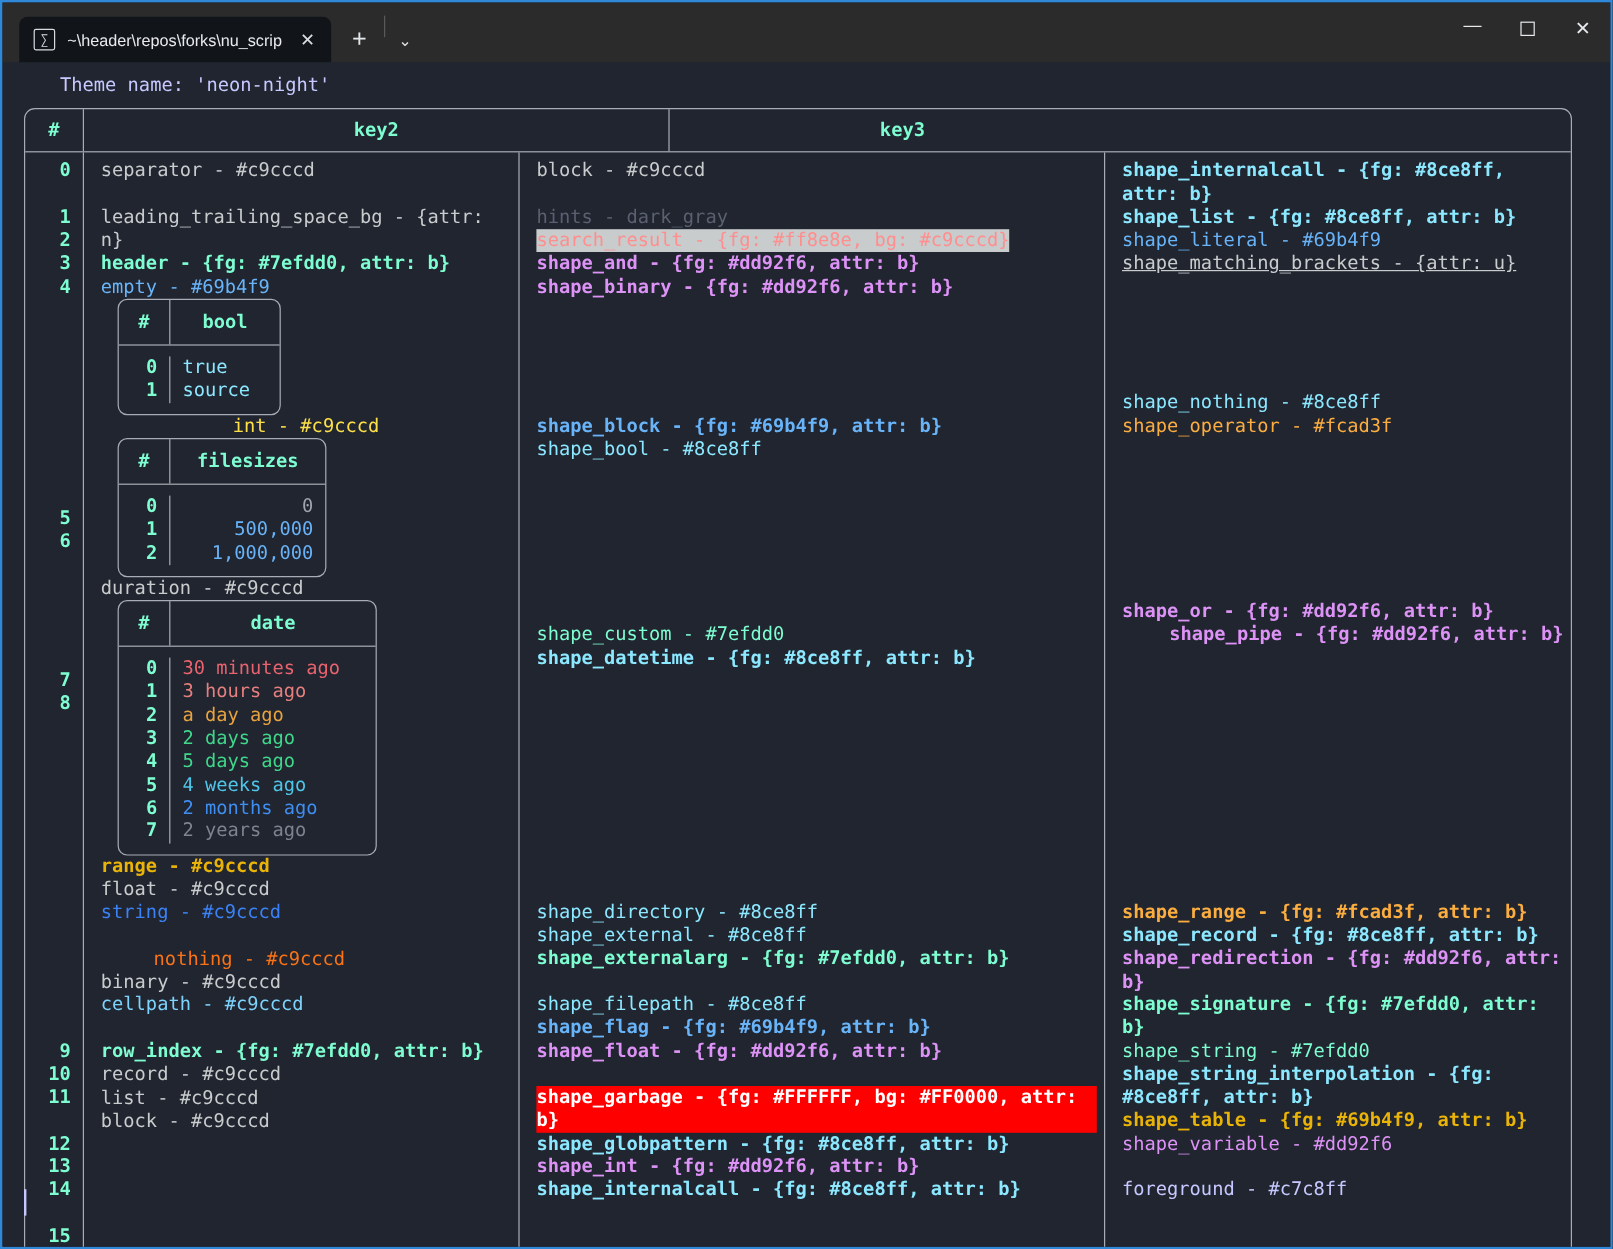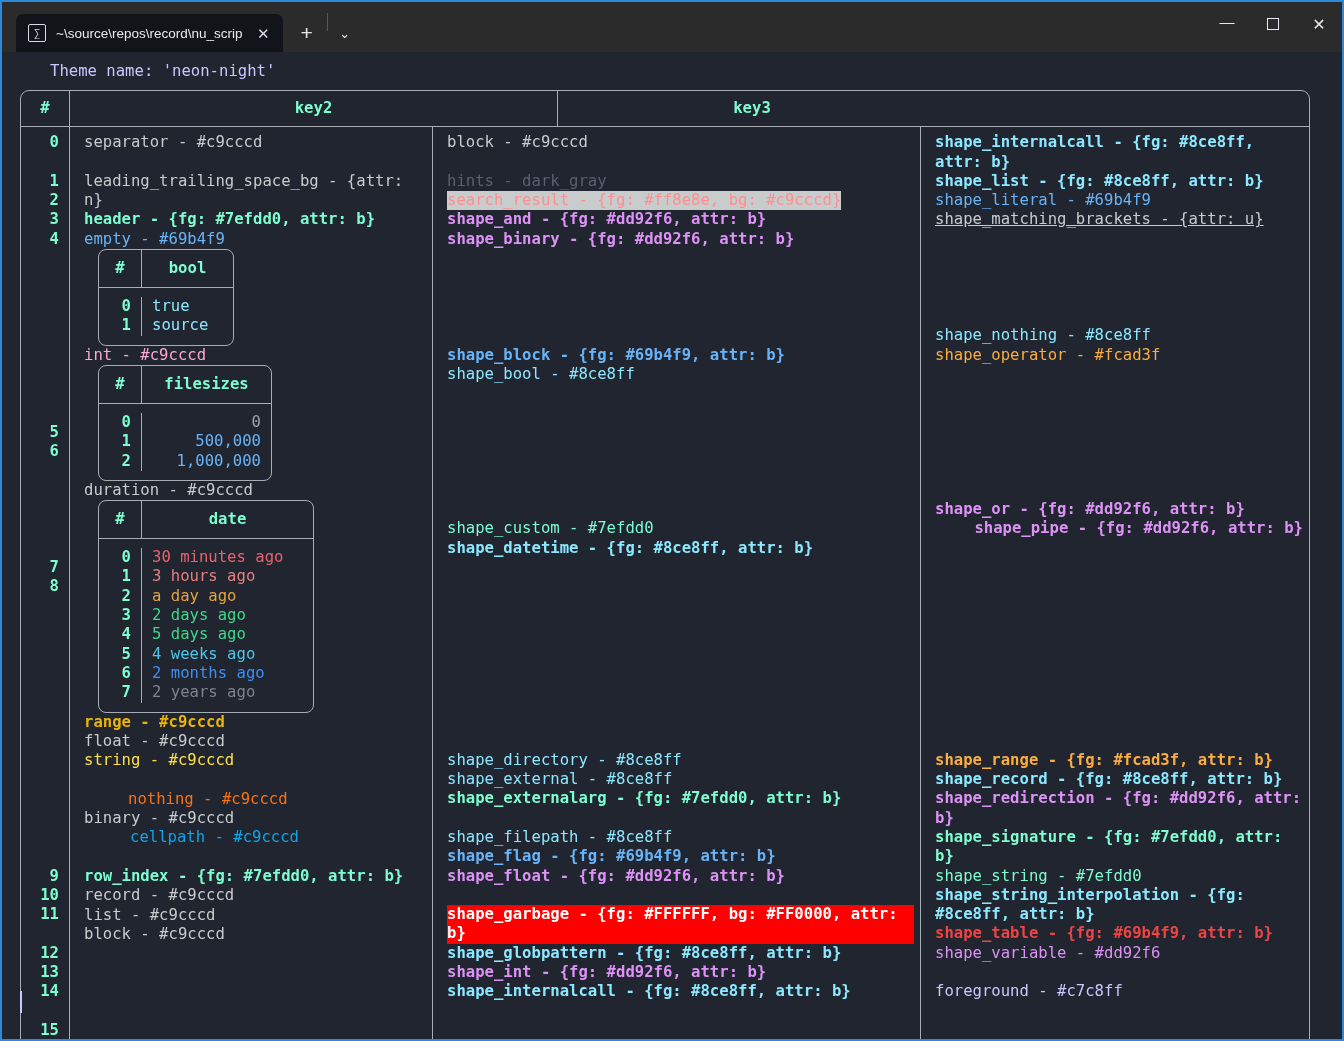--- a/index.html
+++ b/index.html
@@ -187,21 +187,21 @@
 </style>
 </head>
 <body>
 
 <div id="app">
 
   <div class="titlebar">
     <div class="tabstrip">
       <div class="tab">
         <span class="tab-icon">∑</span>
-        <span class="tab-title">~\source\repos\record\nu_scrip</span>
+        <span class="tab-title">~\header\repos\forks\nu_scrip</span>
         <span class="tab-close">✕</span>
       </div>
       <div class="newtab">+</div>
       <div class="tabsep"></div>
       <div class="tabmenu">⌄</div>
     </div>
     <div class="wincontrols">
       <div class="wc wc-min">—</div>
       <div class="wc wc-max">
           <span></span>
@@ -294,21 +294,21 @@
                   <div>0</div>
                   <div>1</div>
                 </div>
               <div class="sval c-val sepv pad-l" id="bool-val">
                   <div style="color: rgb(140, 232, 255);">true</div>
                   <div style="color: rgb(140, 232, 255);">source</div>
                 </div>
             </div>
           </div>
 
-          <div class="entry" id="k1-int" style="color: #f9a8d4;">int - #c9cccd</div>
+          <div class="entry" id="k1-int" style="color: #fde047; text-align: center;">int - #c9cccd</div>
 
           <div class="subtable sub-fs">
             <div class="shead">
               <div class="sc c-idx">#</div>
               <div class="sc c-val sepv">filesizes</div>
             </div>
             <div class="sbody">
               <div class="sidx c-idx pad-r" id="fs-idx">
                   <div>0</div>
                   <div>1</div>
@@ -349,25 +349,25 @@
                   <div style="color: rgb(79, 197, 232);">4 weeks ago</div>
                   <div style="color: rgb(63, 142, 240);">2 months ago</div>
                   <div style="color: rgb(125, 131, 143);">2 years ago</div>
                 </div>
             </div>
           </div>
 
           <div id="k1-tail">
               <div class="entry" style="color: #eab308; font-weight: bold;">range - #c9cccd</div>
               <div class="entry" style="color: rgb(201, 204, 205);">float - #c9cccd</div>
-              <div class="entry" style="color: #fde047;">string - #c9cccd</div>
+              <div class="entry" style="color: #3b82f6;">string - #c9cccd</div>
               <div class="entry spacer">&nbsp;</div>
               <div class="entry" style="color: #f97316; margin-left: 44px;">nothing - #c9cccd</div>
               <div class="entry" style="color: rgb(201, 204, 205);">binary - #c9cccd</div>
-              <div class="entry" style="color: #0ea5e9; margin-left: 46px;">cellpath - #c9cccd</div>
+              <div class="entry" style="color: #7dd3fc;">cellpath - #c9cccd</div>
               <div class="entry spacer">&nbsp;</div>
               <div class="entry bold" style="color: rgb(126, 253, 208);">row_index - {fg: #7efdd0, attr: b}</div>
               <div class="entry" style="color: rgb(201, 204, 205);">record - #c9cccd</div>
               <div class="entry" style="color: rgb(201, 204, 205);">list - #c9cccd</div>
               <div class="entry" style="color: rgb(201, 204, 205);">block - #c9cccd</div>
             </div>
         </div>
 
         <div class="col-k2 cellcol" id="k2"><div class="entry" style="color: rgb(201, 204, 205);">block - #c9cccd</div><div class="entry spacer">&nbsp;</div><div class="entry" style="color: rgb(90, 96, 112);">hints - dark_gray</div><div class="entry" style="color: rgb(255, 142, 142); background: rgb(201, 204, 205); display: inline-block;">search_result - {fg: #ff8e8e, bg: #c9cccd}</div><div class="entry bold" style="color: rgb(221, 146, 246);">shape_and - {fg: #dd92f6, attr: b}</div><div class="entry bold" style="color: rgb(221, 146, 246);">shape_binary - {fg: #dd92f6, attr: b}</div><div class="entry spacer">&nbsp;</div><div class="entry spacer">&nbsp;</div><div class="entry spacer">&nbsp;</div><div class="entry spacer">&nbsp;</div><div class="entry spacer">&nbsp;</div><div class="entry bold" style="color: rgb(105, 180, 249);">shape_block - {fg: #69b4f9, attr: b}</div><div class="entry" style="color: rgb(140, 232, 255);">shape_bool - #8ce8ff</div><div class="entry spacer">&nbsp;</div><div class="entry spacer">&nbsp;</div><div class="entry spacer">&nbsp;</div><div class="entry spacer">&nbsp;</div><div class="entry spacer">&nbsp;</div><div class="entry spacer">&nbsp;</div><div class="entry spacer">&nbsp;</div><div class="entry" style="color: rgb(126, 253, 208);">shape_custom - #7efdd0</div><div class="entry bold" style="color: rgb(140, 232, 255);">shape_datetime - {fg: #8ce8ff, attr: b}</div><div class="entry spacer">&nbsp;</div><div class="entry spacer">&nbsp;</div><div class="entry spacer">&nbsp;</div><div class="entry spacer">&nbsp;</div><div class="entry spacer">&nbsp;</div><div class="entry spacer">&nbsp;</div><div class="entry spacer">&nbsp;</div><div class="entry spacer">&nbsp;</div><div class="entry spacer">&nbsp;</div><div class="entry spacer">&nbsp;</div><div class="entry" style="color: rgb(140, 232, 255);">shape_directory - #8ce8ff</div><div class="entry" style="color: rgb(140, 232, 255);">shape_external - #8ce8ff</div><div class="entry bold" style="color: rgb(126, 253, 208);">shape_externalarg - {fg: #7efdd0, attr: b}</div><div class="entry spacer">&nbsp;</div><div class="entry" style="color: rgb(140, 232, 255);">shape_filepath - #8ce8ff</div><div class="entry bold" style="color: rgb(105, 180, 249);">shape_flag - {fg: #69b4f9, attr: b}</div><div class="entry bold" style="color: rgb(221, 146, 246);">shape_float - {fg: #dd92f6, attr: b}</div><div class="entry spacer">&nbsp;</div><div class="entry bold" style="color: rgb(255, 255, 255); background: rgb(255, 0, 0); display: inline-block;">shape_garbage - {fg: #FFFFFF, bg: #FF0000, attr: b}</div><div class="entry bold" style="color: rgb(140, 232, 255);">shape_globpattern - {fg: #8ce8ff, attr: b}</div><div class="entry bold" style="color: rgb(221, 146, 246);">shape_int - {fg: #dd92f6, attr: b}</div><div class="entry bold" style="color: rgb(140, 232, 255);">shape_internalcall - {fg: #8ce8ff, attr: b}</div></div>
 
@@ -402,21 +402,21 @@
             <div class="entry spacer">&nbsp;</div>
             <div class="entry spacer">&nbsp;</div>
             <div class="entry spacer">&nbsp;</div>
             <div class="entry spacer">&nbsp;</div>
             <div class="entry bold" style="color: rgb(252, 173, 63);">shape_range - {fg: #fcad3f, attr: b}</div>
             <div class="entry bold" style="color: rgb(140, 232, 255);">shape_record - {fg: #8ce8ff, attr: b}</div>
             <div class="entry bold" style="color: rgb(221, 146, 246);">shape_redirection - {fg: #dd92f6, attr: b}</div>
             <div class="entry bold" style="color: rgb(126, 253, 208);">shape_signature - {fg: #7efdd0, attr: b}</div>
             <div class="entry" style="color: rgb(126, 253, 208);">shape_string - #7efdd0</div>
             <div class="entry bold" style="color: rgb(140, 232, 255);">shape_string_interpolation - {fg: #8ce8ff, attr: b}</div>
-            <div class="entry bold" style="color: #ef4444;">shape_table - {fg: #69b4f9, attr: b}</div>
+            <div class="entry bold" style="color: #eab308;">shape_table - {fg: #69b4f9, attr: b}</div>
             <div class="entry" style="color: rgb(221, 146, 246);">shape_variable - #dd92f6</div>
             <div class="entry spacer">&nbsp;</div>
             <div class="entry" style="color: rgb(199, 200, 255);">foreground - #c7c8ff</div>
           </div>
 
       </div>
     </div>
 
     <div class="cursor"></div>
   </div>

